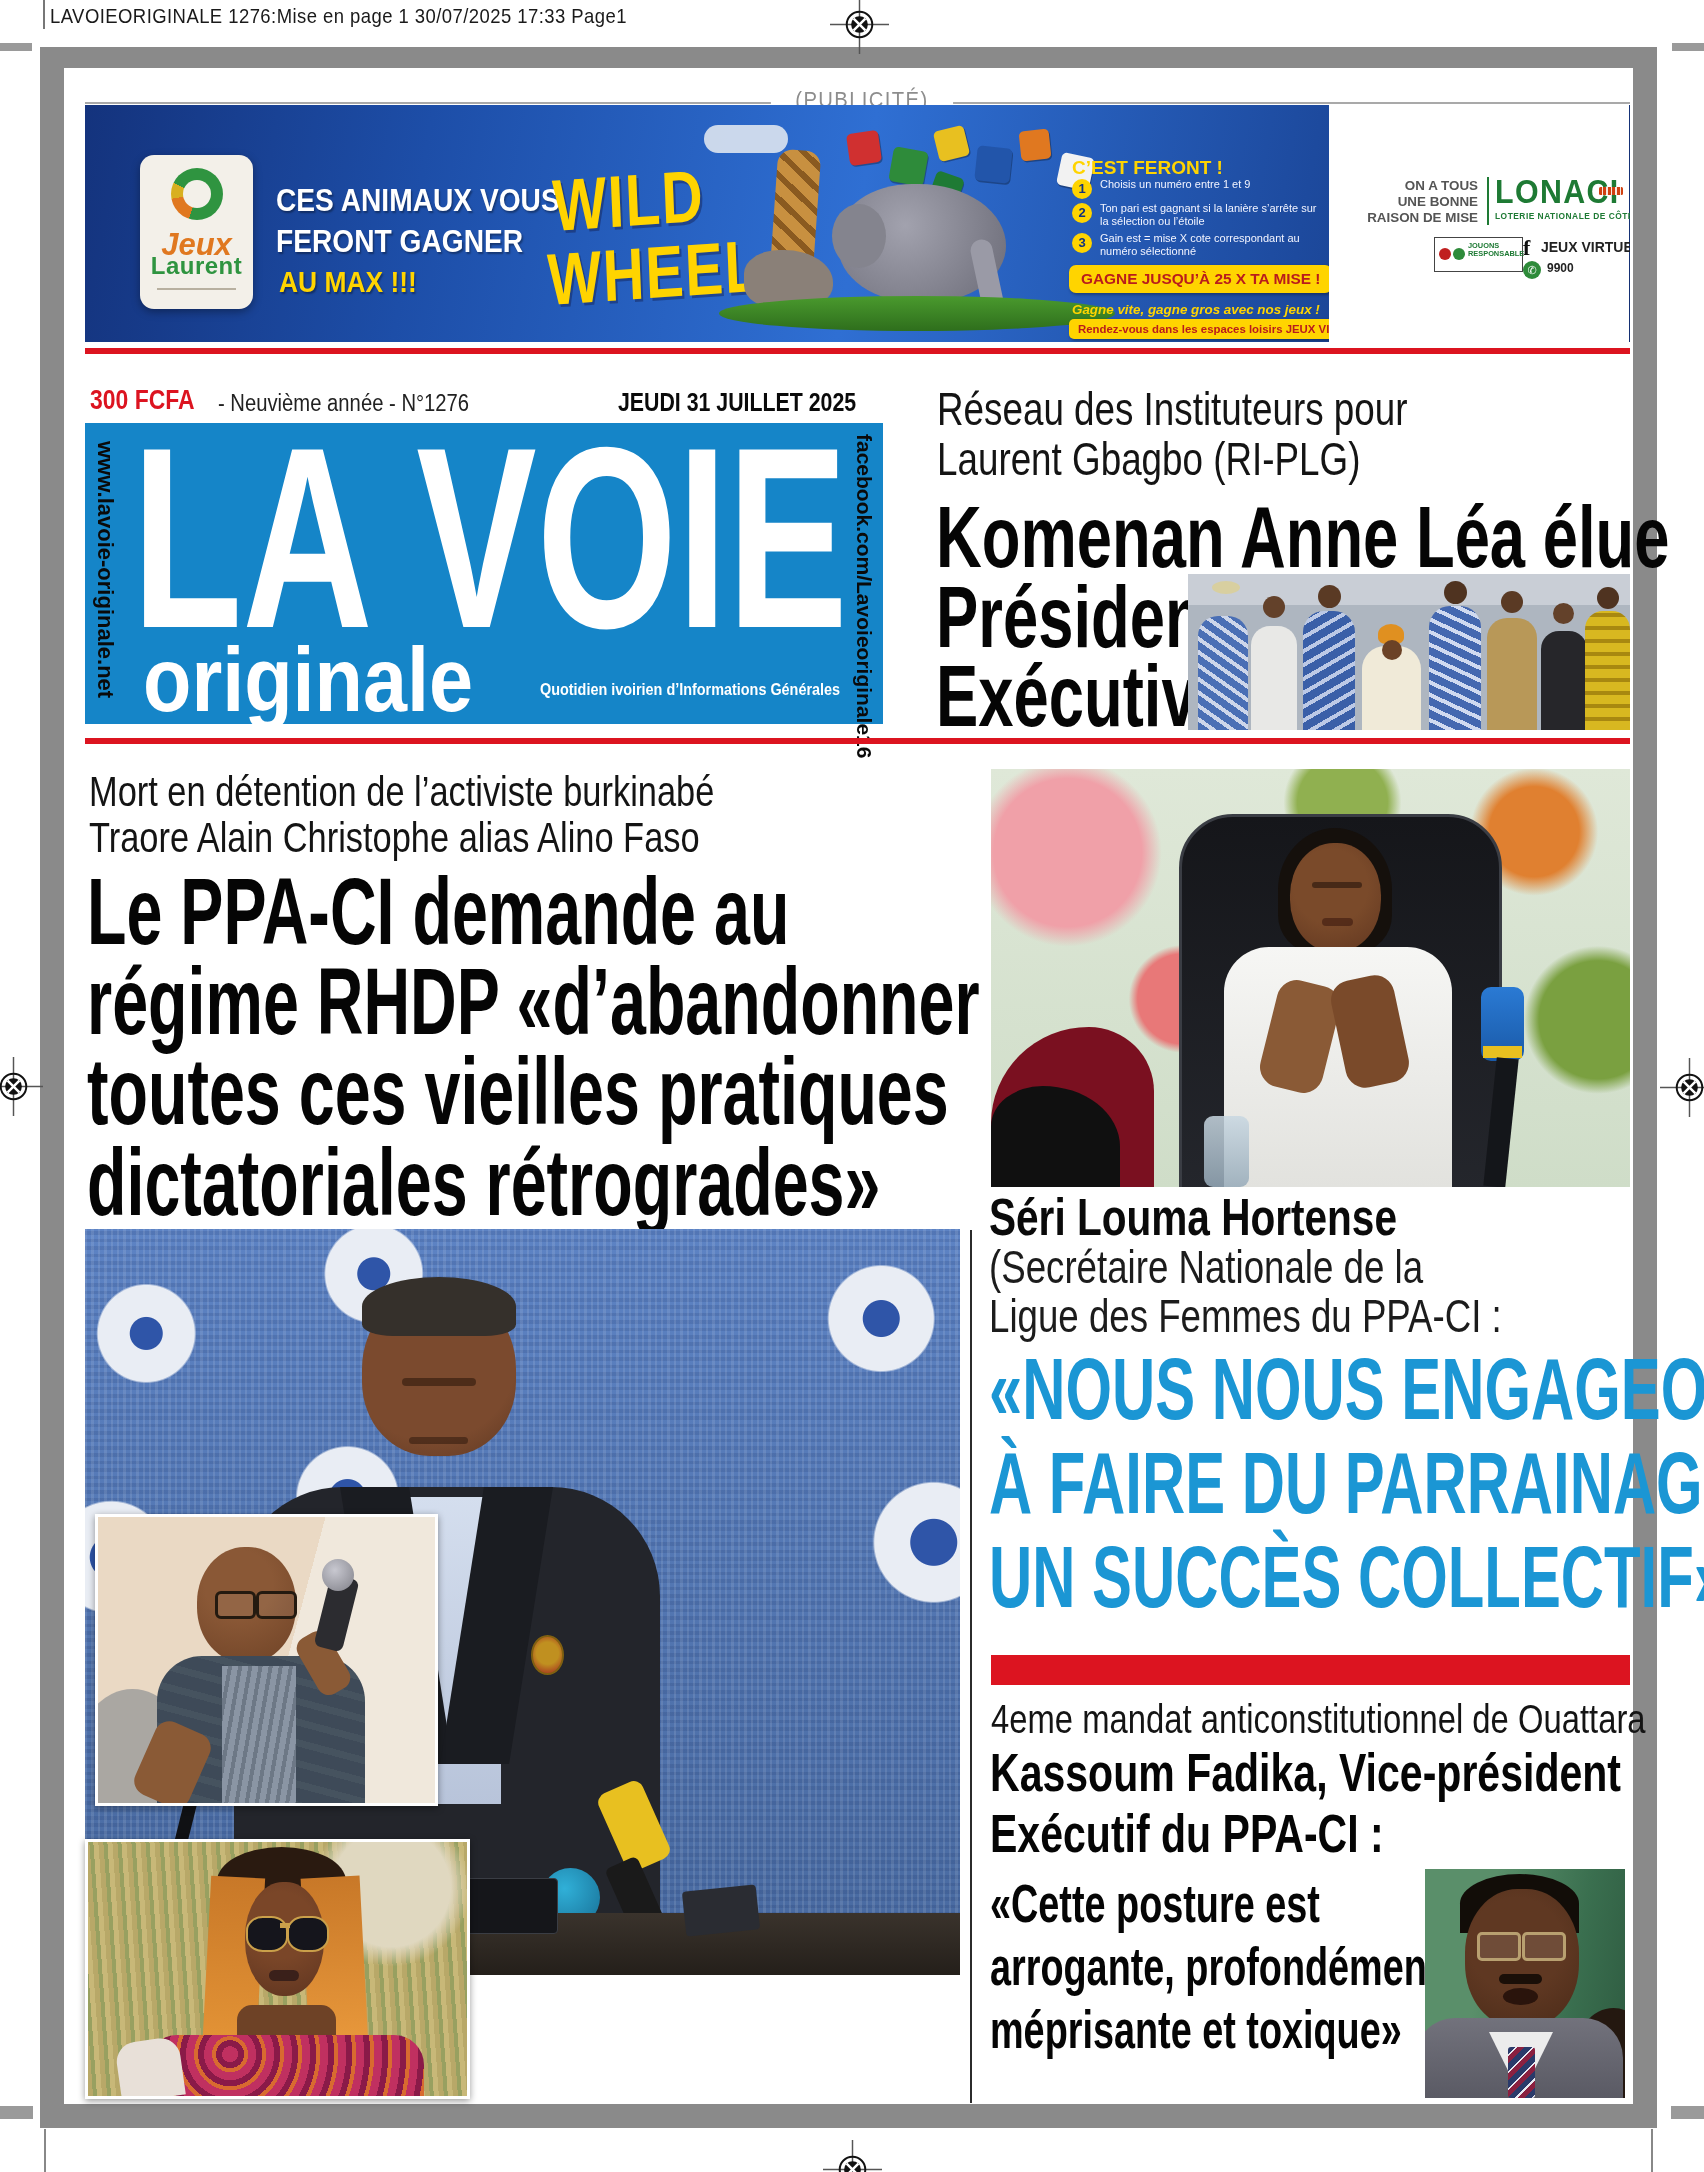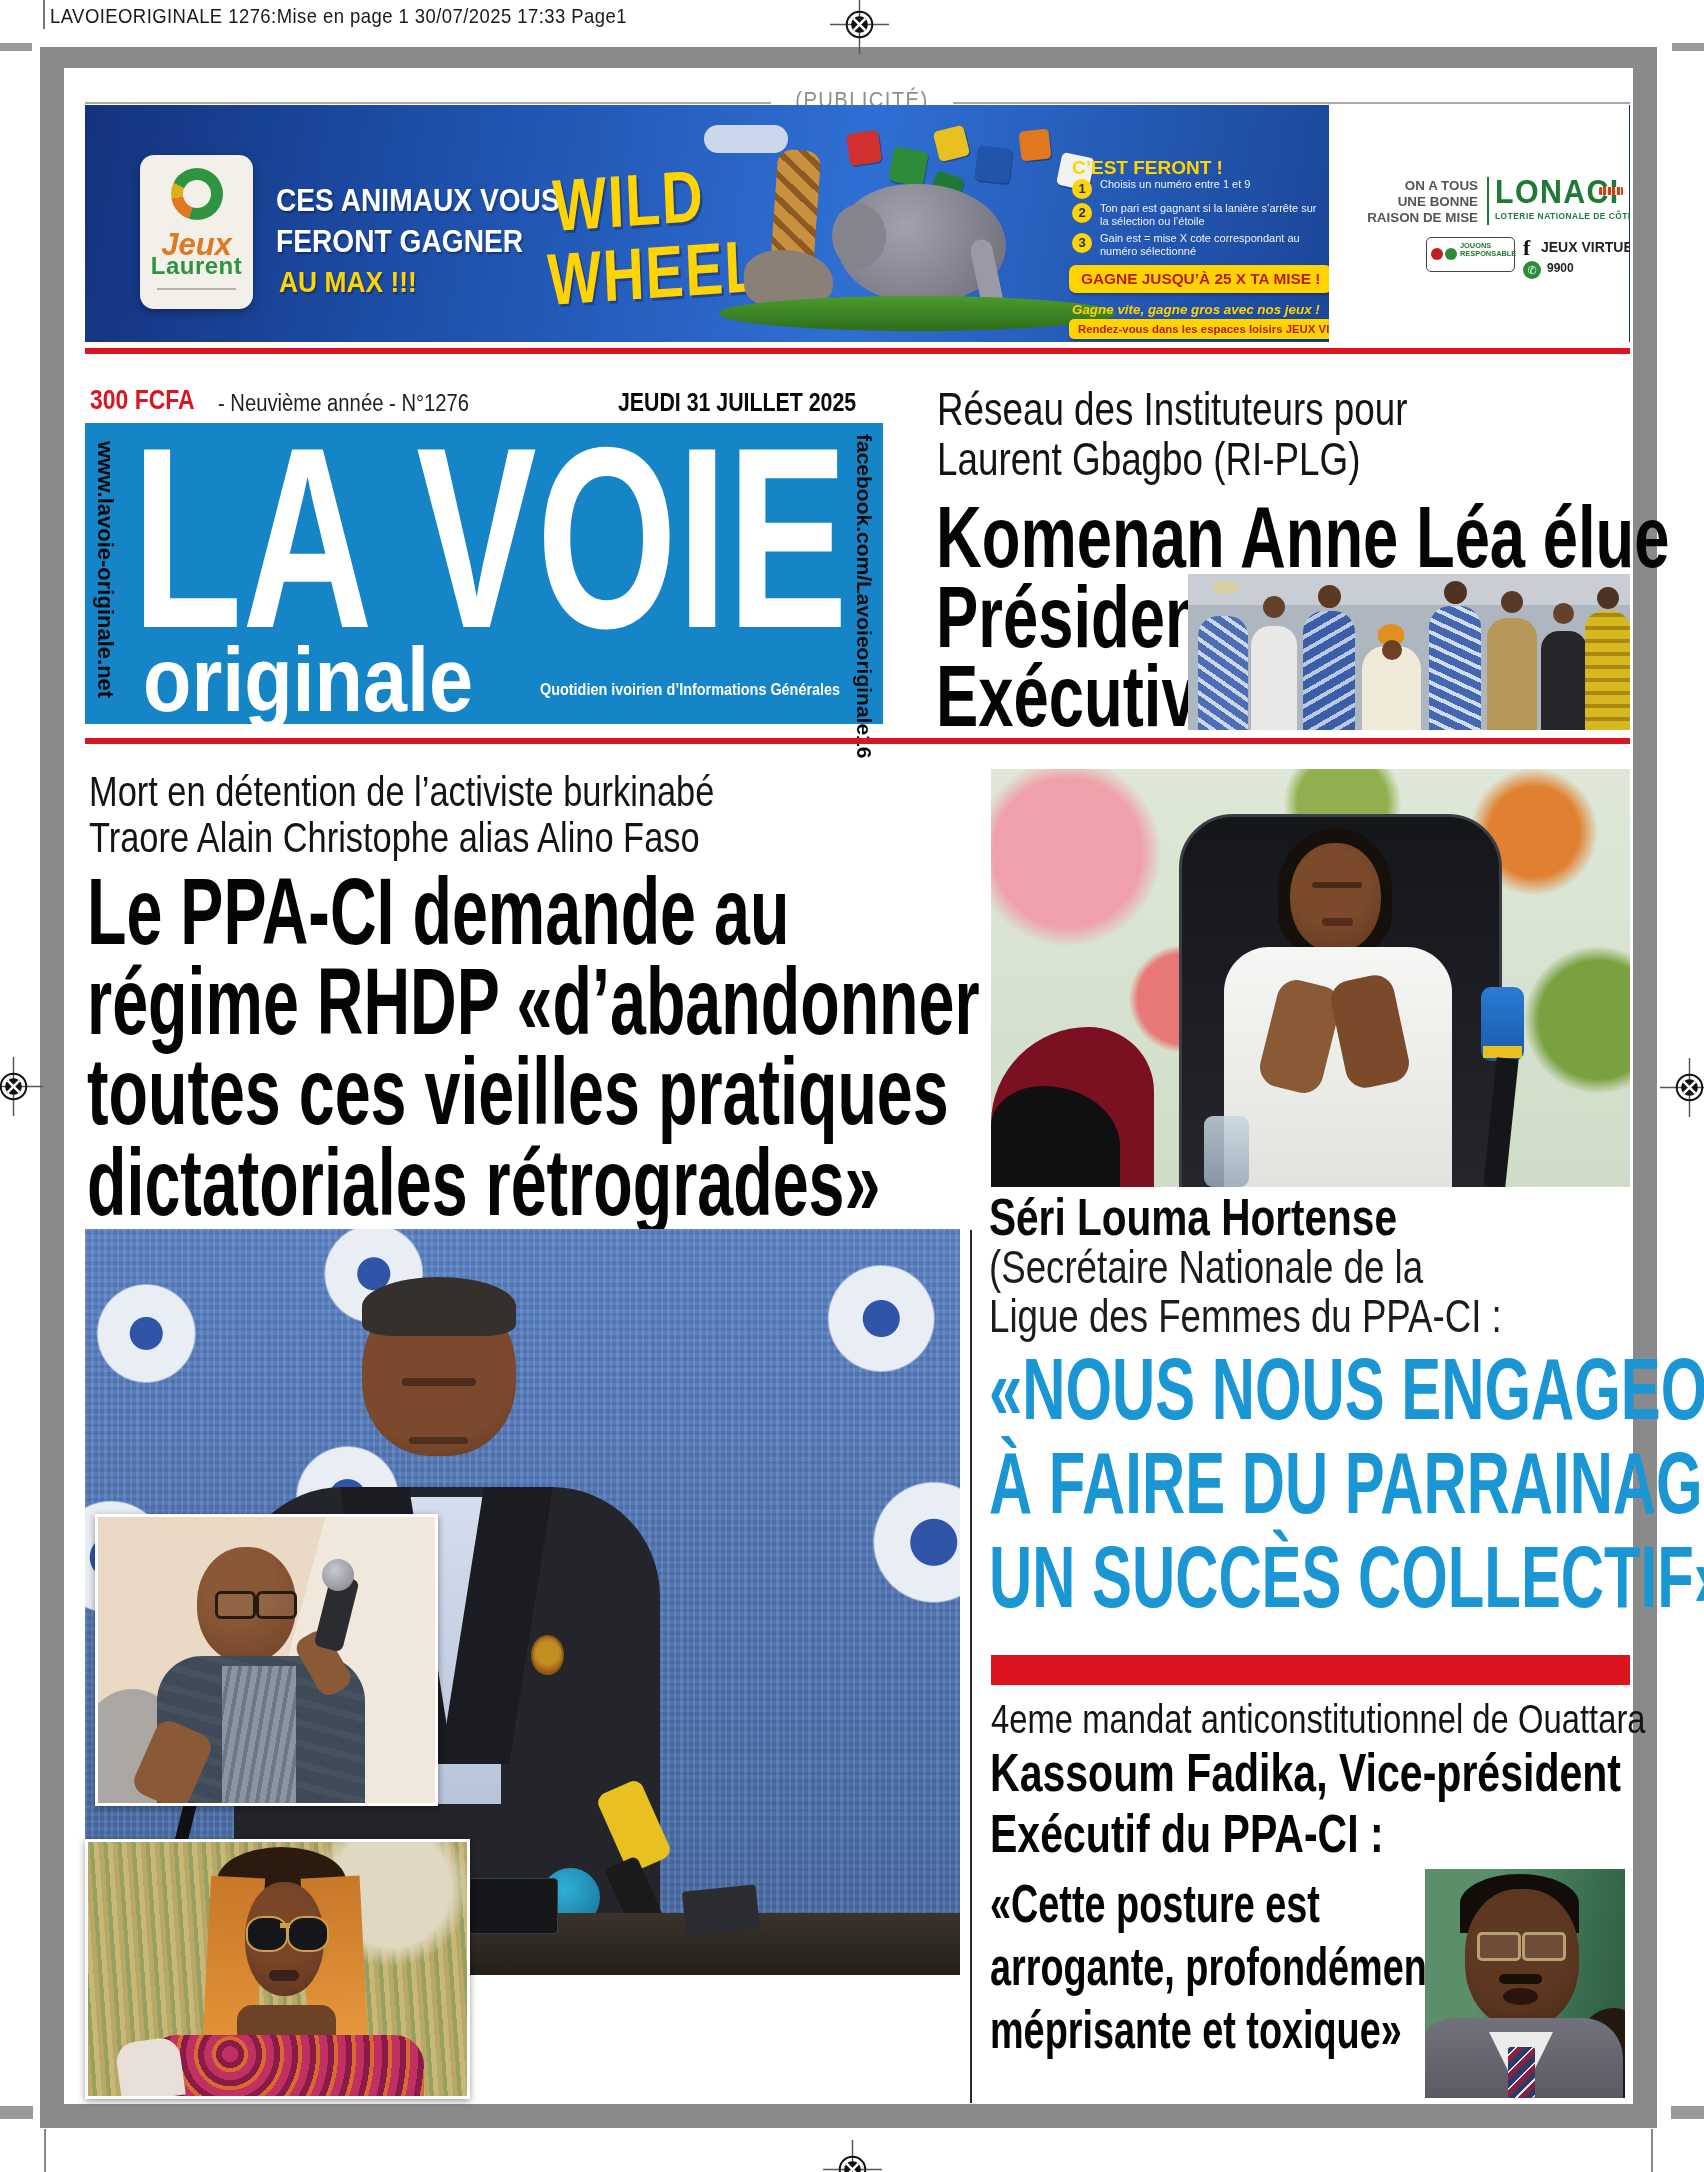--- a/index.html
+++ b/index.html
@@ -48,22 +48,22 @@
   .ad-right{position:absolute;left:1244px;top:0;width:300px;height:237px;background:#ffffff;}
   .slogan{position:absolute;left:5px;top:73px;width:144px;text-align:right;color:#555;
           font-weight:600;font-size:13.4px;line-height:16px;}
   .lonaci-div{position:absolute;left:158px;top:72px;width:2px;height:48px;background:#1e7a34;}
   .lonaci{position:absolute;left:166px;top:68px;color:#1e7a34;font-weight:900;font-size:33px;
           letter-spacing:1.5px;white-space:nowrap;transform:scaleX(.92);transform-origin:left top;}
   .awning{position:absolute;left:270px;top:82px;width:24px;height:8px;
           background:repeating-linear-gradient(90deg,#d04010 0 3px,#f5e8e0 3px 4.5px);border-radius:1.5px;}
   .lonaci-sub{position:absolute;left:166px;top:106px;color:#1e7a34;font-weight:700;font-size:8.4px;
               letter-spacing:0.5px;white-space:nowrap;}
-  .badge{position:absolute;left:97px;top:132px;width:87px;height:33px;border:1.5px solid #444;
-         border-radius:5px;background:#fff;}
+  .badge{position:absolute;left:105px;top:132px;width:87px;height:33px;border:1.5px solid #444;
+         border-radius:0;background:#fff;}
   .badge-circ{position:absolute;border-radius:50%;width:12px;height:12px;}
   .badge-txt{position:absolute;left:33px;top:4px;color:#1e7a34;font-weight:800;font-size:7.4px;line-height:8.4px;}
   .fbrow{position:absolute;left:194px;top:132px;}
   .fbicon{position:absolute;left:0;top:-2px;color:#111;font-weight:900;font-size:22px;font-family:"Liberation Serif",serif;}
   .fblabel{position:absolute;left:18px;top:2px;color:#222;font-weight:800;font-size:14px;white-space:nowrap;}
   .phrow{position:absolute;left:194px;top:156px;}
   .phicon{position:absolute;left:0;top:0;width:18px;height:18px;border-radius:50%;background:#2e8b3a;
           color:#fff;font-size:11px;text-align:center;line-height:18px;}
   .phnum{position:absolute;left:24px;top:0;color:#222;font-weight:900;font-size:12px;}
   

